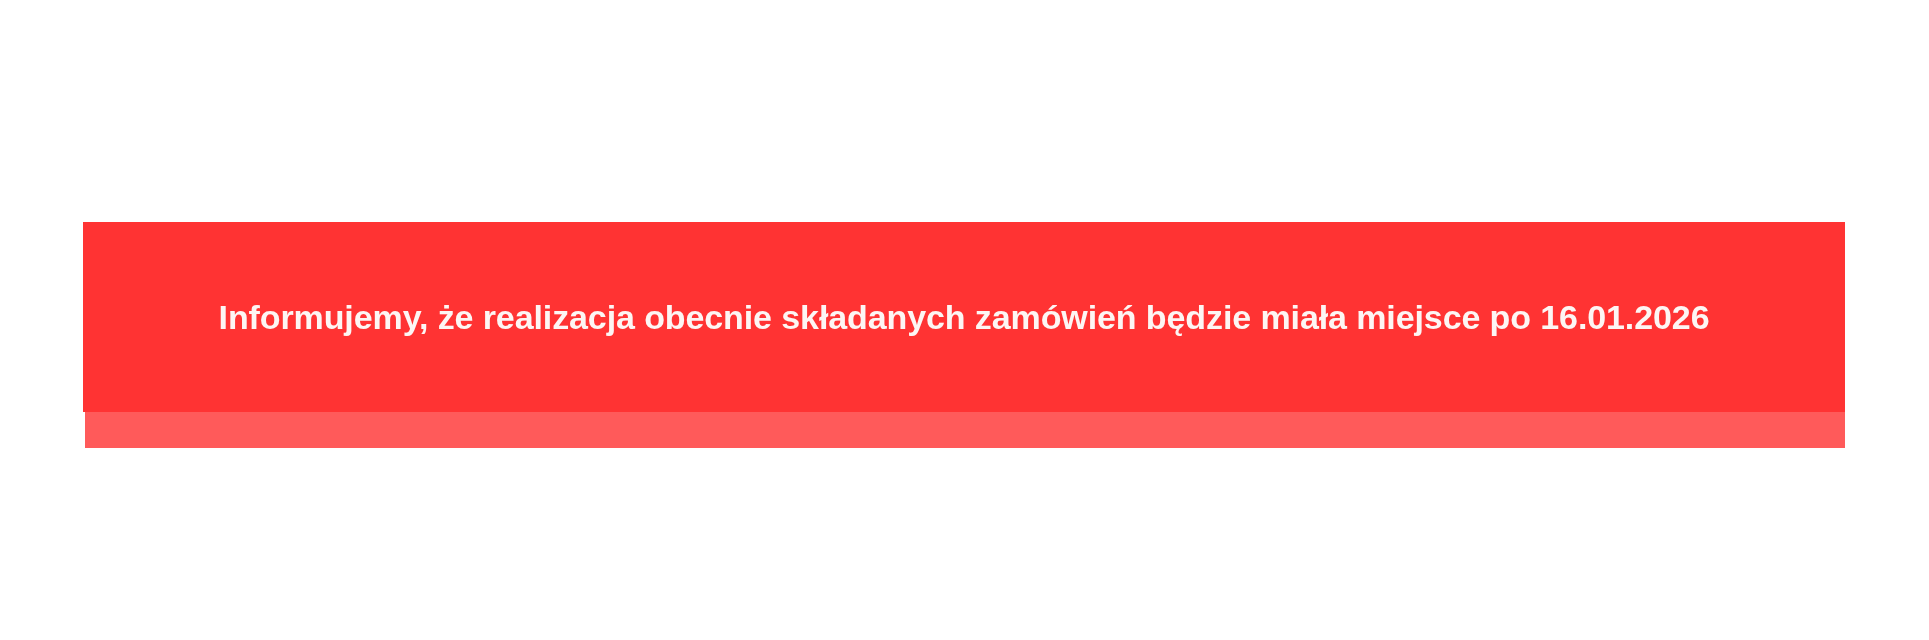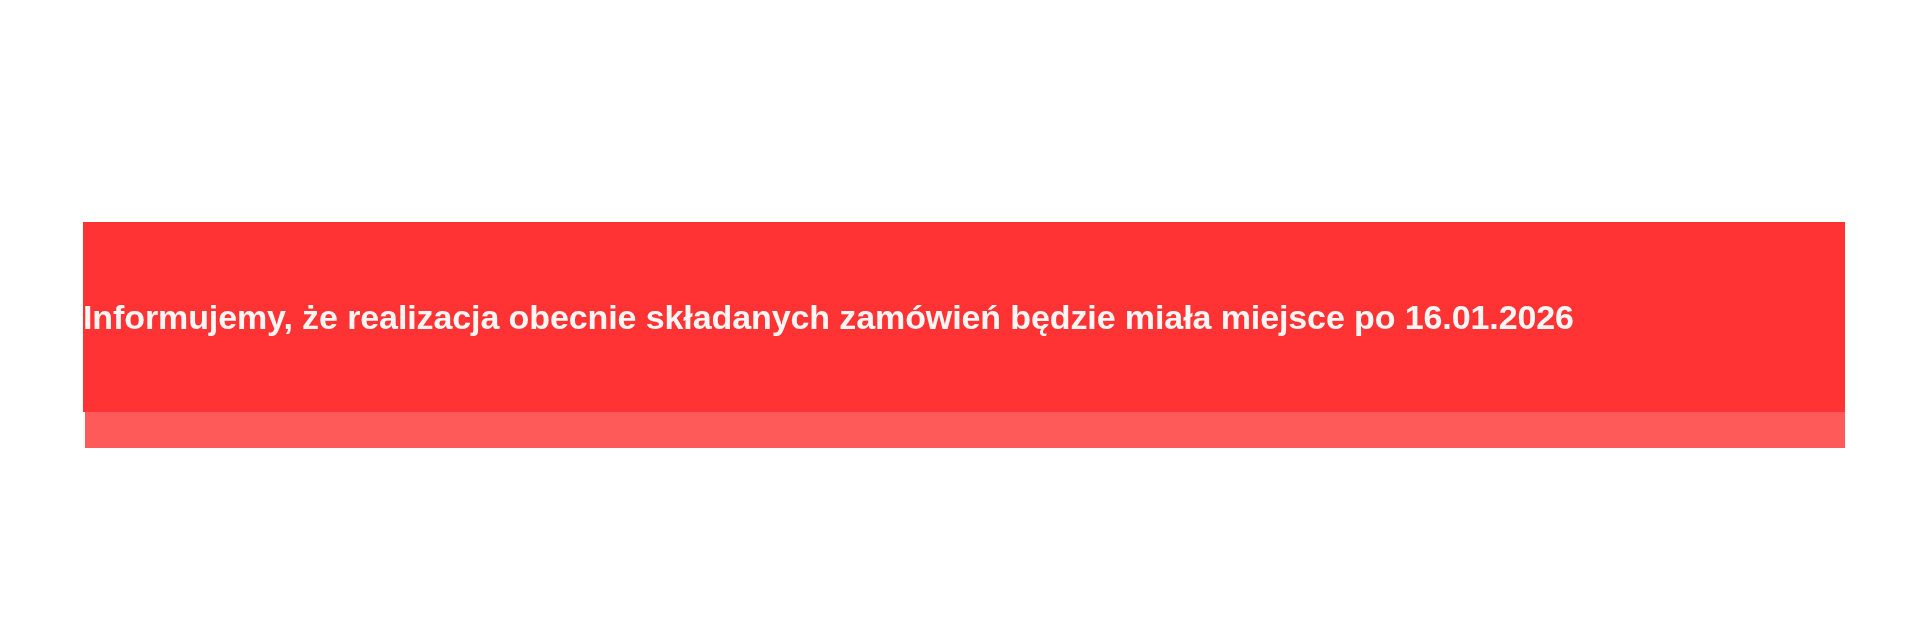--- a/index.html
+++ b/index.html
@@ -37,20 +37,21 @@
 
   .notice-banner-main {
     position: absolute;
     left: 0;
     top: 0;
     width: 1762px;
     height: 190px;
     background: #ff3333;
     display: flex;
     align-items: center;
+    justify-content: center;
     box-sizing: border-box;
   }
 
   .notice-text {
     display: block;
     color: #fdf6f4;
     font-family: "Liberation Sans", sans-serif;
     font-size: 34px;
     font-weight: bold;
     line-height: 1.25;

